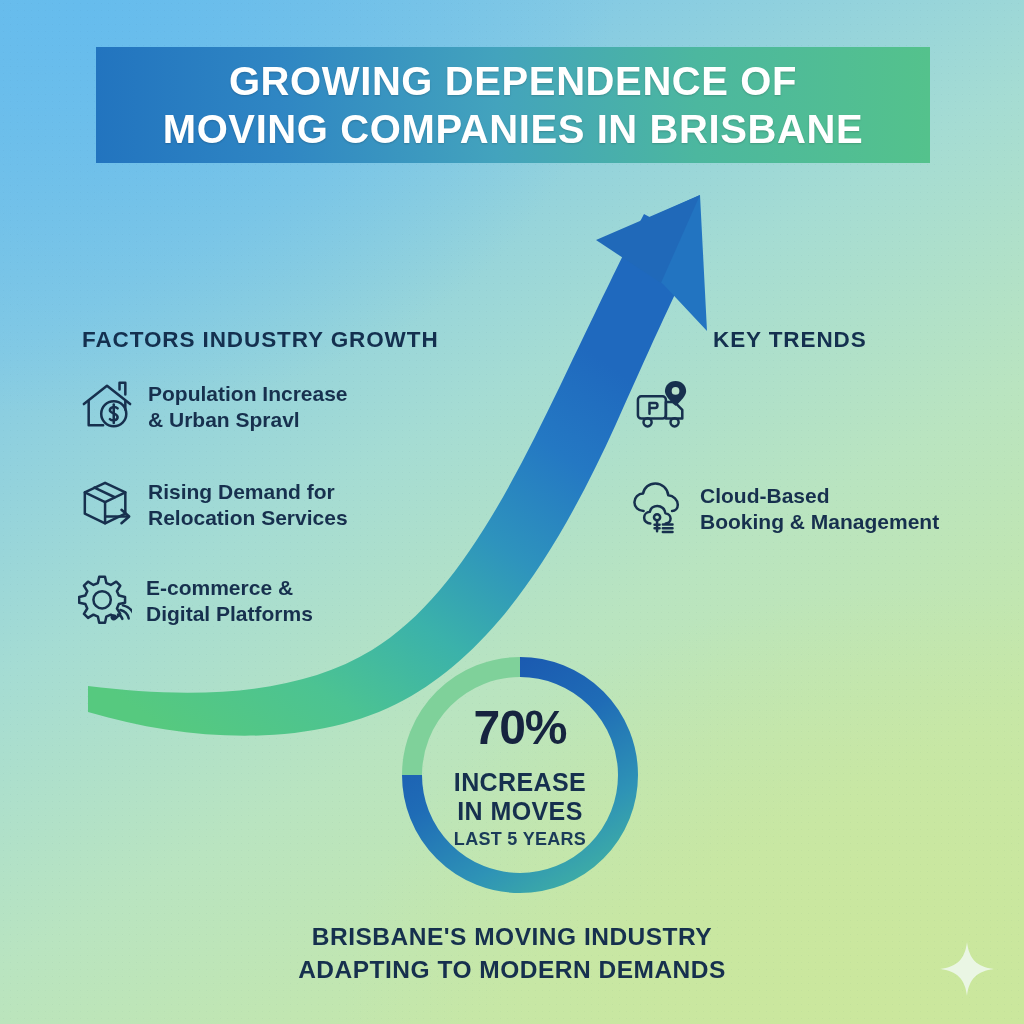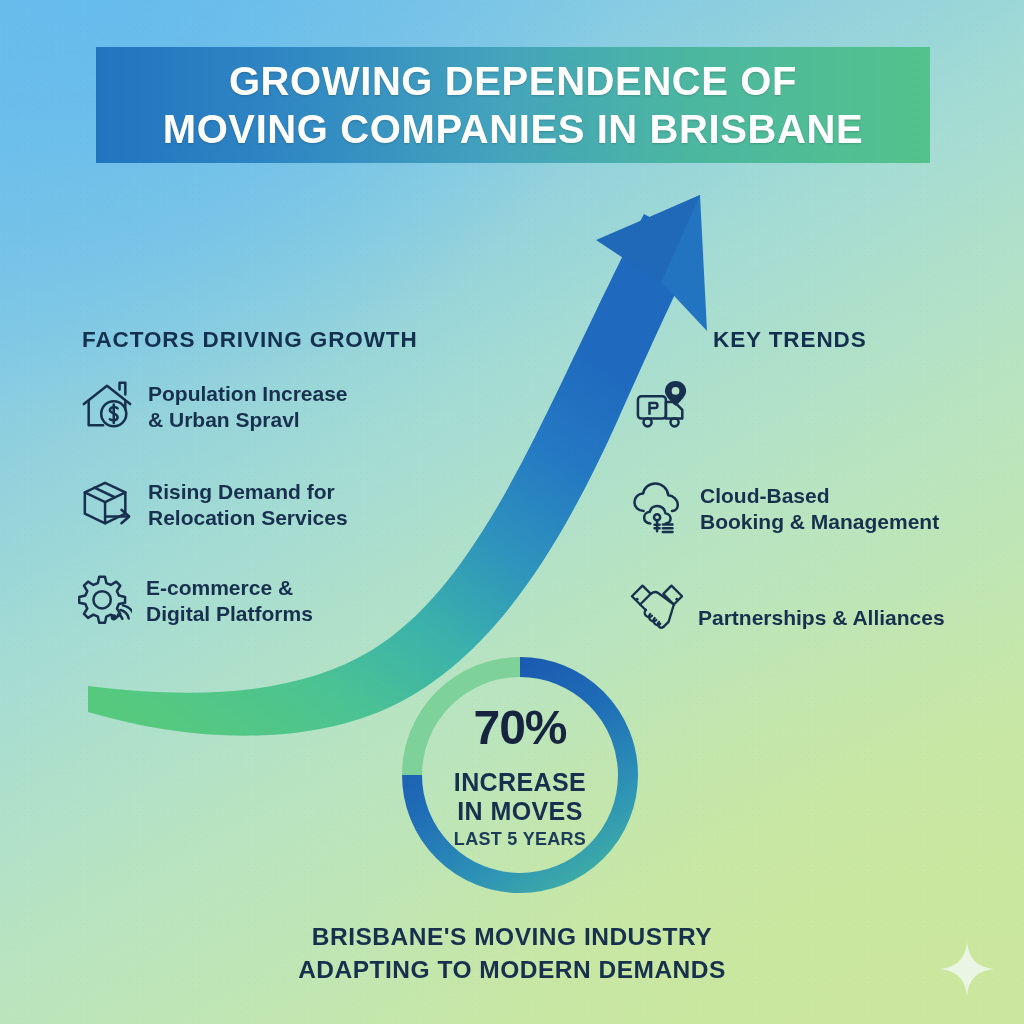--- a/index.html
+++ b/index.html
@@ -117,21 +117,21 @@
 
   <svg style="position:absolute;left:938px;top:940px;z-index:5;" width="58" height="58" viewBox="0 0 58 58" aria-hidden="true">
     <path d="M29 2 C31 19, 39 27, 56 29 C39 31, 31 39, 29 56 C27 39, 19 31, 2 29 C19 27, 27 19, 29 2 Z" fill="#edf7ea" opacity=".92"></path>
   </svg>
 
   <div id="title-banner">
     <div class="tl">GROWING DEPENDENCE OF</div>
     <div class="tl">MOVING COMPANIES IN BRISBANE</div>
   </div>
 
-  <div class="col-head" id="head-left">FACTORS DRIVING GROWTH</div>
+  <div class="col-head" id="head-left">FACTORS INDUSTRY GROWTH</div>
 
   <div class="item" id="li-1">
     <svg class="ico" viewBox="0 0 56 56" fill="none" stroke="#17304e" stroke-width="2.6" stroke-linecap="round" stroke-linejoin="round" aria-hidden="true">
       <path d="M4 26 L28 7 L52 26"></path>
       <path d="M9 23 L9 48 L24 48"></path>
       <path d="M47 23 L47 32"></path>
       <path d="M41 11 L41 4 L47 4 L47 16"></path>
       <circle cx="35" cy="36" r="13"></circle>
       <path d="M39 30.5 C37 28.5, 31 28.5, 31 32.5 C31 36, 39 35.5, 39 39.5 C39 43.5, 33 43.5, 31 41.5"></path>
       <path d="M35 26.5 L35 45.5"></path>
@@ -190,36 +190,20 @@
       <path d="M19 44 C15.4 44 12.6 41.4 12.6 38 C12.6 34.8 15.2 32.2 18.4 32 C19.2 28.4 22.4 25.8 26.2 25.8
                C30.6 25.8 34.2 29.2 34.6 33.4 C37.8 33.8 40 36.2 40 39 C40 41.8 37.8 44 35 44"></path>
       <circle cx="26" cy="37.6" r="3.2"></circle>
       <path d="M26 40.8 L26 52 M23.4 45.4 L28.6 45.4 M23.4 49 L28.6 49"></path>
       <path d="M32 45 L42 45 M32 49 L42 49 M32 53 L42 53"></path>
     </svg>
     <div class="txt">Cloud-Based
 Booking &amp; Management</div>
   </div>
 
-  <div class="item" id="ri-3">
-    <svg class="ico" viewBox="0 0 56 56" fill="none" stroke="#17304e" stroke-width="2.4" stroke-linecap="round" stroke-linejoin="round" aria-hidden="true">
-      <path d="M2 20 L13 9 L21.5 17.5 L10.5 28.5 Z"></path>
-      <path d="M54 20 L43 9 L34.5 17.5 L45.5 28.5 Z"></path>
-      <path d="M21.5 17.5 C24 15.5 27 15 29.5 16.8 L34.5 20.5 L45.5 28.5"></path>
-      <path d="M10.5 28.5 L16.5 34.5"></path>
-      <path d="M16.5 34 C14.8 35.8 14.8 38.4 16.6 40.2 C18.4 42 21 42 22.8 40.2"></path>
-      <path d="M21 38.4 C19.3 40.2 19.3 42.8 21.1 44.6 C22.9 46.4 25.5 46.4 27.3 44.6"></path>
-      <path d="M25.6 42.6 C24 44.4 24 46.8 25.7 48.5 C27.4 50.2 29.8 50.2 31.4 48.5"></path>
-      <path d="M30 46.6 C28.7 48 28.7 50 30.1 51.4 C31.5 52.8 33.5 52.8 34.9 51.4"></path>
-      <path d="M34.9 51.4 L40 46.6 L45.5 28.5"></path>
-      <circle cx="7.5" cy="23" r="1.4" fill="#17304e" stroke="none"></circle>
-      <circle cx="48.5" cy="23" r="1.4" fill="#17304e" stroke="none"></circle>
-    </svg>
-    <div class="txt">Partnerships &amp; Alliances</div>
-  </div>
 
   <div id="donut">
     <svg width="248" height="248" viewBox="0 0 248 248" aria-hidden="true">
       <defs>
         <linearGradient id="ringRight" x1="0.35" y1="0" x2="0.95" y2="1">
           <stop offset="0" stop-color="#1a58b0"></stop>
           <stop offset="0.35" stop-color="#1f6cb6"></stop>
           <stop offset="0.70" stop-color="#2e93b6"></stop>
           <stop offset="1" stop-color="#43b5a0"></stop>
         </linearGradient>

